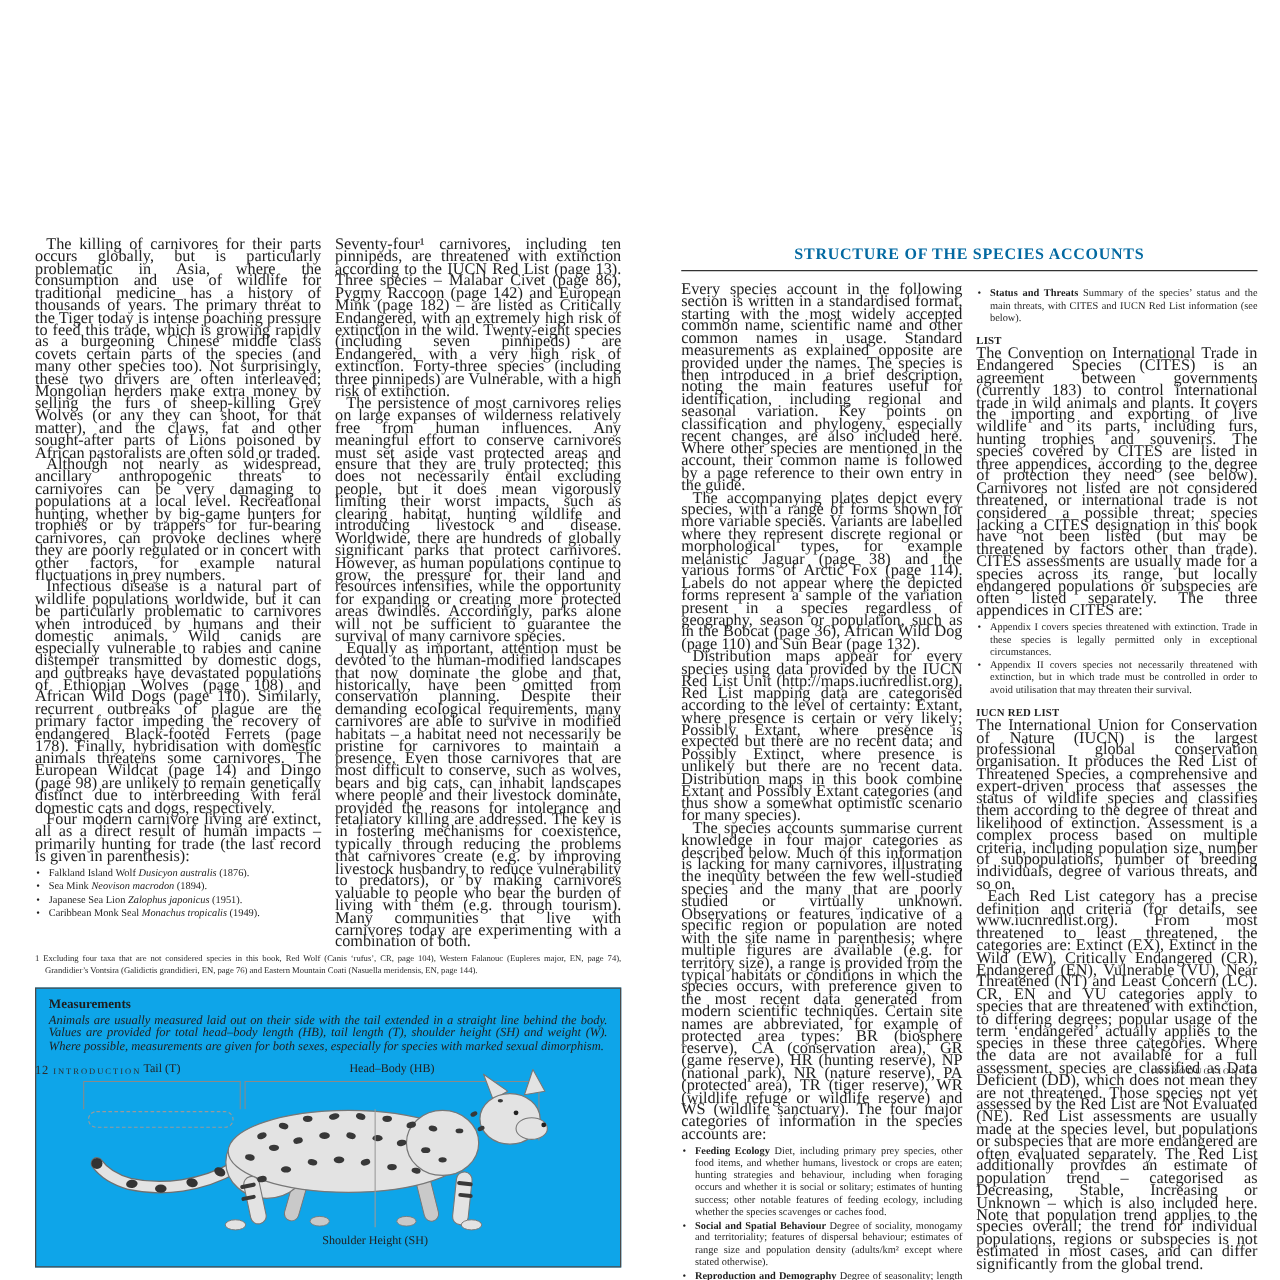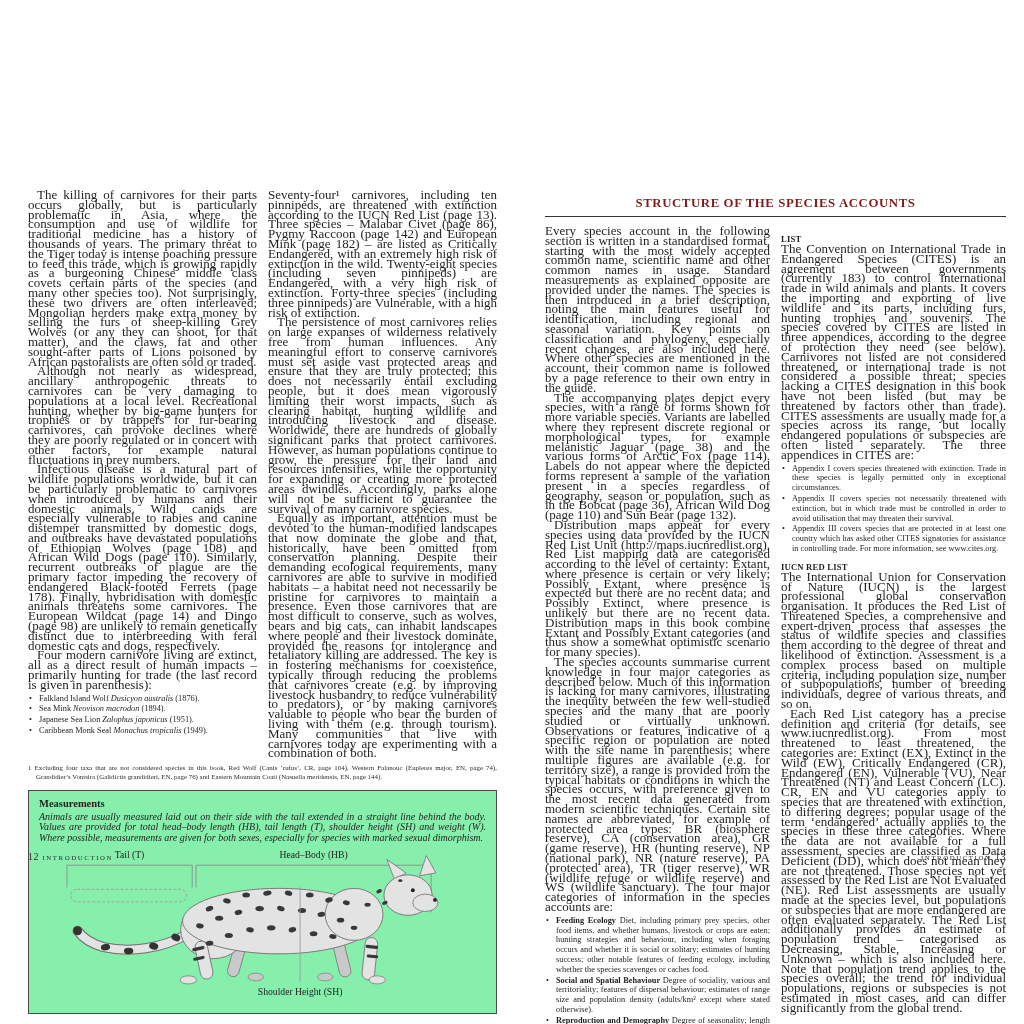--- a/index.html
+++ b/index.html
@@ -28,35 +28,35 @@
   .sci{font-style:italic;}
   .lead{font-weight:bold;}
 
   .footnote{
     margin-top:6px;font-size:6.9px;line-height:8.4px;color:#2a2a2a;
     padding-left:8px;text-indent:-8px;text-align:justify;
   }
 
   .meas-box{
     box-sizing:border-box;margin-top:9px;border:1.3px solid #4a4a4a;
-    width:469px;height:224px;padding:7px 10px 4px 10px;background:#86efac;
+    width:469px;height:224px;padding:7px 10px 4px 10px;background:#0ea5e9;
   }
   .meas-title{font-size:10.5px;font-weight:bold;margin:0 0 3px 0;}
   .meas-body{font-size:10px;line-height:10.4px;font-style:italic;text-align:justify;margin:0;}
   .meas-fig{display:block;width:449px;height:158px;margin-top:2px;}
   .meas-fig text{font-family:"Liberation Serif", serif;fill:#222;}
 
   .page-footer{position:absolute;bottom:0;left:0;right:0;font-size:7px;color:#2e2e2e;}
   .pf-num{font-size:10px;letter-spacing:0.5px;}
   .pf-sec{font-size:6.8px;letter-spacing:1.6px;}
   #right-page .page-footer{text-align:right;}
 
   .rp-heading{
     margin:6px 0 0 0;text-align:center;font-weight:bold;font-size:12.8px;
-    letter-spacing:0.6px;color:#7f1d1d;
+    letter-spacing:0.6px;color:#0369a1;
   }
   .rp-rule{border:0;border-top:1.1px solid #333;margin:5px 0 9px 0;}
 
   .subhead{font-size:8.6px;font-weight:bold;margin:8px 0 0 0;letter-spacing:0.2px;}
   .gap-top{margin-top:4px;}
 </style>
 </head>
 <body>
 
 <div class="page" id="left-page">
@@ -178,34 +178,36 @@
   <hr class="rp-rule">
 
   <div class="cols">
     <div class="col">
       <p class="body noindent">Every species account in the following section is written in a standardised format, starting with the most widely accepted common name, scientific name and other common names in usage. Standard measurements as explained opposite are provided under the names. The species is then introduced in a brief description, noting the main features useful for identification, including regional and seasonal variation. Key points on classification and phylogeny, especially recent changes, are also included here. Where other species are mentioned in the account, their common name is followed by a page reference to their own entry in the guide.</p>
       <p class="body">The accompanying plates depict every species, with a range of forms shown for more variable species. Variants are labelled where they represent discrete regional or morphological types, for example melanistic Jaguar (page 38) and the various forms of Arctic Fox (page 114). Labels do not appear where the depicted forms represent a sample of the variation present in a species regardless of geography, season or population, such as in the Bobcat (page 36), African Wild Dog (page 110) and Sun Bear (page 132).</p>
       <p class="body">Distribution maps appear for every species using data provided by the IUCN Red List Unit (http://maps.iucnredlist.org). Red List mapping data are categorised according to the level of certainty: Extant, where presence is certain or very likely; Possibly Extant, where presence is expected but there are no recent data; and Possibly Extinct, where presence is unlikely but there are no recent data. Distribution maps in this book combine Extant and Possibly Extant categories (and thus show a somewhat optimistic scenario for many species).</p>
       <p class="body">The species accounts summarise current knowledge in four major categories as described below. Much of this information is lacking for many carnivores, illustrating the inequity between the few well-studied species and the many that are poorly studied or virtually unknown. Observations or features indicative of a specific region or population are noted with the site name in parenthesis; where multiple figures are available (e.g. for territory size), a range is provided from the typical habitats or conditions in which the species occurs, with preference given to the most recent data generated from modern scientific techniques. Certain site names are abbreviated, for example of protected area types: BR (biosphere reserve), CA (conservation area), GR (game reserve), HR (hunting reserve), NP (national park), NR (nature reserve), PA (protected area), TR (tiger reserve), WR (wildlife refuge or wildlife reserve) and WS (wildlife sanctuary). The four major categories of information in the species accounts are:</p>
       <ul class="blist spaced gap-top">
         <li><span class="lead">Feeding Ecology</span><span> Diet, including primary prey species, other food items, and whether humans, livestock or crops are eaten; hunting strategies and behaviour, including when foraging occurs and whether it is social or solitary; estimates of hunting success; other notable features of feeding ecology, including whether the species scavenges or caches food.</span></li>
-        <li><span class="lead">Social and Spatial Behaviour</span><span> Degree of sociality, various and territoriality; features of dispersal behaviour; estimates of range size and population density (adults/km² except where stated otherwise).</span></li>
+        <li><span class="lead">Social and Spatial Behaviour</span><span> Degree of sociality, monogamy and territoriality; features of dispersal behaviour; estimates of range size and population density (adults/km² except where stated otherwise).</span></li>
         <li><span class="lead">Reproduction and Demography</span><span> Degree of seasonality; length of gestation; litter size; breeding patterns; inter-litter interval; development of young, including age of weaning and dispersal; age at sexual maturity or first breeding; mortality rates (for cubs and adults where known) and main natural causes of death; lifespan for wild individuals (where known) and/or in captivity.</span></li>
       </ul>
     </div>
 
     <div class="col">
+      <ul class="blist">
+        <li><span class="lead">Status and Threats</span><span> Summary of the species’ status and the main threats, with CITES and IUCN Red List information (see below).</span></li>
+      </ul>
 
       <p class="subhead">LIST</p>
       <p class="body noindent">The Convention on International Trade in Endangered Species (CITES) is an agreement between governments (currently 183) to control international trade in wild animals and plants. It covers the importing and exporting of live wildlife and its parts, including furs, hunting trophies and souvenirs. The species covered by CITES are listed in three appendices, according to the degree of protection they need (see below). Carnivores not listed are not considered threatened, or international trade is not considered a possible threat; species lacking a CITES designation in this book have not been listed (but may be threatened by factors other than trade). CITES assessments are usually made for a species across its range, but locally endangered populations or subspecies are often listed separately. The three appendices in CITES are:</p>
 
       <ul class="blist spaced gap-top">
         <li>Appendix I covers species threatened with extinction. Trade in these species is legally permitted only in exceptional circumstances.</li>
         <li>Appendix II covers species not necessarily threatened with extinction, but in which trade must be controlled in order to avoid utilisation that may threaten their survival.</li>
-        <li>Appendix III covers species that are protected in at least one country which has asked other CITES signatories for assistance in controlling trade. For more information, see www.cites.org.</li>
       </ul>
 
       <p class="subhead">IUCN RED LIST</p>
       <p class="body noindent">The International Union for Conservation of Nature (IUCN) is the largest professional global conservation organisation. It produces the Red List of Threatened Species, a comprehensive and expert-driven process that assesses the status of wildlife species and classifies them according to the degree of threat and likelihood of extinction. Assessment is a complex process based on multiple criteria, including population size, number of subpopulations, number of breeding individuals, degree of various threats, and so on.</p>
       <p class="body">Each Red List category has a precise definition and criteria (for details, see www.iucnredlist.org). From most threatened to least threatened, the categories are: Extinct (EX), Extinct in the Wild (EW), Critically Endangered (CR), Endangered (EN), Vulnerable (VU), Near Threatened (NT) and Least Concern (LC). CR, EN and VU categories apply to species that are threatened with extinction, to differing degrees; popular usage of the term ‘endangered’ actually applies to the species in these three categories. Where the data are not available for a full assessment, species are classified as Data Deficient (DD), which does not mean they are not threatened. Those species not yet assessed by the Red List are Not Evaluated (NE). Red List assessments are usually made at the species level, but populations or subspecies that are more endangered are often evaluated separately. The Red List additionally provides an estimate of population trend – categorised as Decreasing, Stable, Increasing or Unknown – which is also included here. Note that population trend applies to the species overall; the trend for individual populations, regions or subspecies is not estimated in most cases, and can differ significantly from the global trend.</p>
     </div>
   </div>
 
   <div class="page-footer">
     <span class="pf-sec">INTRODUCTION</span>&nbsp;

